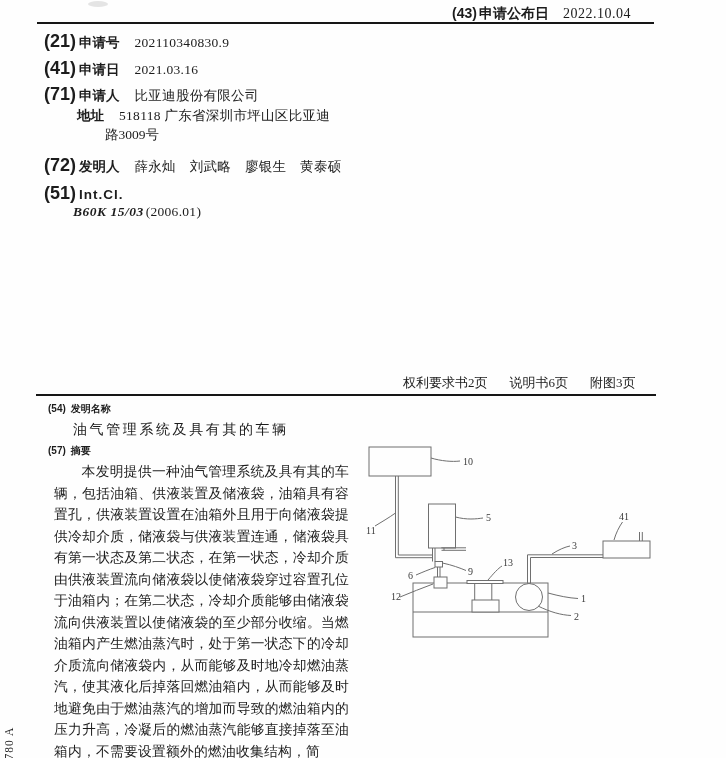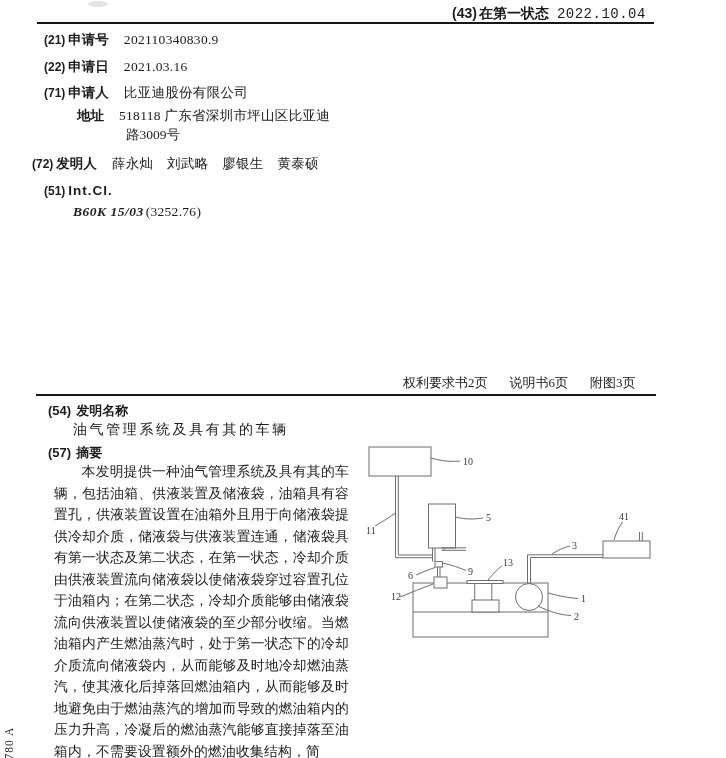--- a/index.html
+++ b/index.html
@@ -7,39 +7,39 @@
     width:726px;height:758px;position:relative;overflow:hidden;
     background:#fefefe;color:#1c1c1c;
     font-family:"Liberation Serif","DejaVu Serif",serif;
   }
   .abs{position:absolute;}
   .hei{font-family:"Liberation Sans","DejaVu Sans",sans-serif;font-weight:bold;}
   .song{font-family:"Liberation Serif","DejaVu Serif",serif;}
   
   .pub-line{left:452px;top:5px;font-size:14px;white-space:nowrap;}
   .pub-line .code{margin-right:2px;margin-top:8px;}
-  .pub-line .val{margin-left:8px;font-weight:normal;letter-spacing:.5px;font-family:Liberation Mono, monospace;}
+  .pub-line .val{margin-left:14px;font-weight:normal;letter-spacing:.5px;}
   .rule{background:#161616;height:2px;}
   .rule1{left:37px;top:22px;width:617px;}
   .rule2{left:36px;top:394px;width:620px;}
   .smudge{left:88px;top:1px;width:20px;height:6px;background:#d9d9d9;border-radius:50%;opacity:.7;}
   
   .bib{font-size:13.5px;white-space:nowrap;}
-  .bib .code{font-size:12px;margin-right:3px;}
+  .bib .code{font-size:18px;margin-right:3px;}
   .bib .val{margin-left:15px;letter-spacing:.3px;}
   .addr .val{}
   .intcl-label{font-weight:bold;font-family:"Liberation Sans","DejaVu Sans",sans-serif;letter-spacing:1px;}
   .class-code{font-style:italic;font-weight:bold;letter-spacing:.5px;}
   .class-ver{margin-left:2px;letter-spacing:.3px;}
   
   .pages{left:403px;top:374px;font-size:13px;white-space:nowrap;}
   .pages span{margin-right:22px;}
   .pages span:last-child{margin-right:10px;}
   
-  .sec{font-size:13px;white-space:nowrap;}
+  .sec{font-size:10px;white-space:nowrap;}
   .sec .code{margin-right:5px;}
   .title-line{left:73px;top:421px;font-size:14px;letter-spacing:2.6px;white-space:nowrap;}
   .abstract{
     left:54px;top:461px;width:295px;
     font-size:13.8px;line-height:21.5px;letter-spacing:.2px;
     text-align:justify;text-indent:2em;
   }
   
   .side-code{
     left:-10px;top:736px;width:40px;height:14px;
@@ -52,47 +52,47 @@
   .fig-line{stroke:#6f6f6f;stroke-width:1;fill:none;}
   .fig-box{stroke:#6f6f6f;stroke-width:1;fill:#fefefe;}
   .fig-ref{fill:#3a3a3a;font-size:10px;font-family:"Liberation Serif","DejaVu Serif",serif;}
 </style>
 </head>
 <body>
 
 <div class="abs smudge"></div>
 
 <div class="abs pub-line hei">
-  <span class="code">(43)</span><span>在第一状态</span><span class="val song">2022.10.04</span>
+  <span class="code">(43)</span><span>申请公布日</span><span class="val song">2022.10.04</span>
 </div>
 <div class="abs rule rule1"></div>
 
 <div class="abs bib" style="left:44px;top:31px;">
   <span class="code hei">(21)</span><span class="hei">申请号</span><span class="val">202110340830.9</span>
 </div>
 <div class="abs bib" style="left:44px;top:58px;">
-  <span class="code hei">(22)</span><span class="hei">申请日</span><span class="val">2021.03.16</span>
+  <span class="code hei">(41)</span><span class="hei">申请日</span><span class="val">2021.03.16</span>
 </div>
 <div class="abs bib" style="left:44px;top:84px;">
   <span class="code hei">(71)</span><span class="hei">申请人</span><span class="val">比亚迪股份有限公司</span>
 </div>
 <div class="abs bib addr" style="left:77px;top:107px;">
   <span class="hei">地址</span><span class="val">518118 广东省深圳市坪山区比亚迪</span>
 </div>
-<div class="abs bib" style="left:126px;top:126px;text-align:center;">
+<div class="abs bib" style="left:105px;top:126px;text-align:center;">
   <span>路3009号</span>
 </div>
-<div class="abs bib" style="left:32px;top:155px;">
+<div class="abs bib" style="left:44px;top:155px;">
   <span class="code hei">(72)</span><span class="hei">发明人</span><span class="val">薛永灿　刘武略　廖银生　黄泰硕</span>
 </div>
 <div class="abs bib" style="left:44px;top:183px;">
   <span class="code hei">(51)</span><span class="intcl-label">Int.Cl.</span>
 </div>
 <div class="abs bib" style="left:73px;top:204px;">
-  <span class="class-code">B60K 15/03</span><span class="class-ver">(3252.76)</span>
+  <span class="class-code">B60K 15/03</span><span class="class-ver">(2006.01)</span>
 </div>
 
 <div class="abs pages song">
   <span>权利要求书2页</span><span>说明书6页</span><span>附图3页</span>
 </div>
 <div class="abs rule rule2"></div>
 
 <div class="abs sec hei" style="left:48px;top:402px;">
   <span class="code">(54)</span><span>发明名称</span>
 </div>

